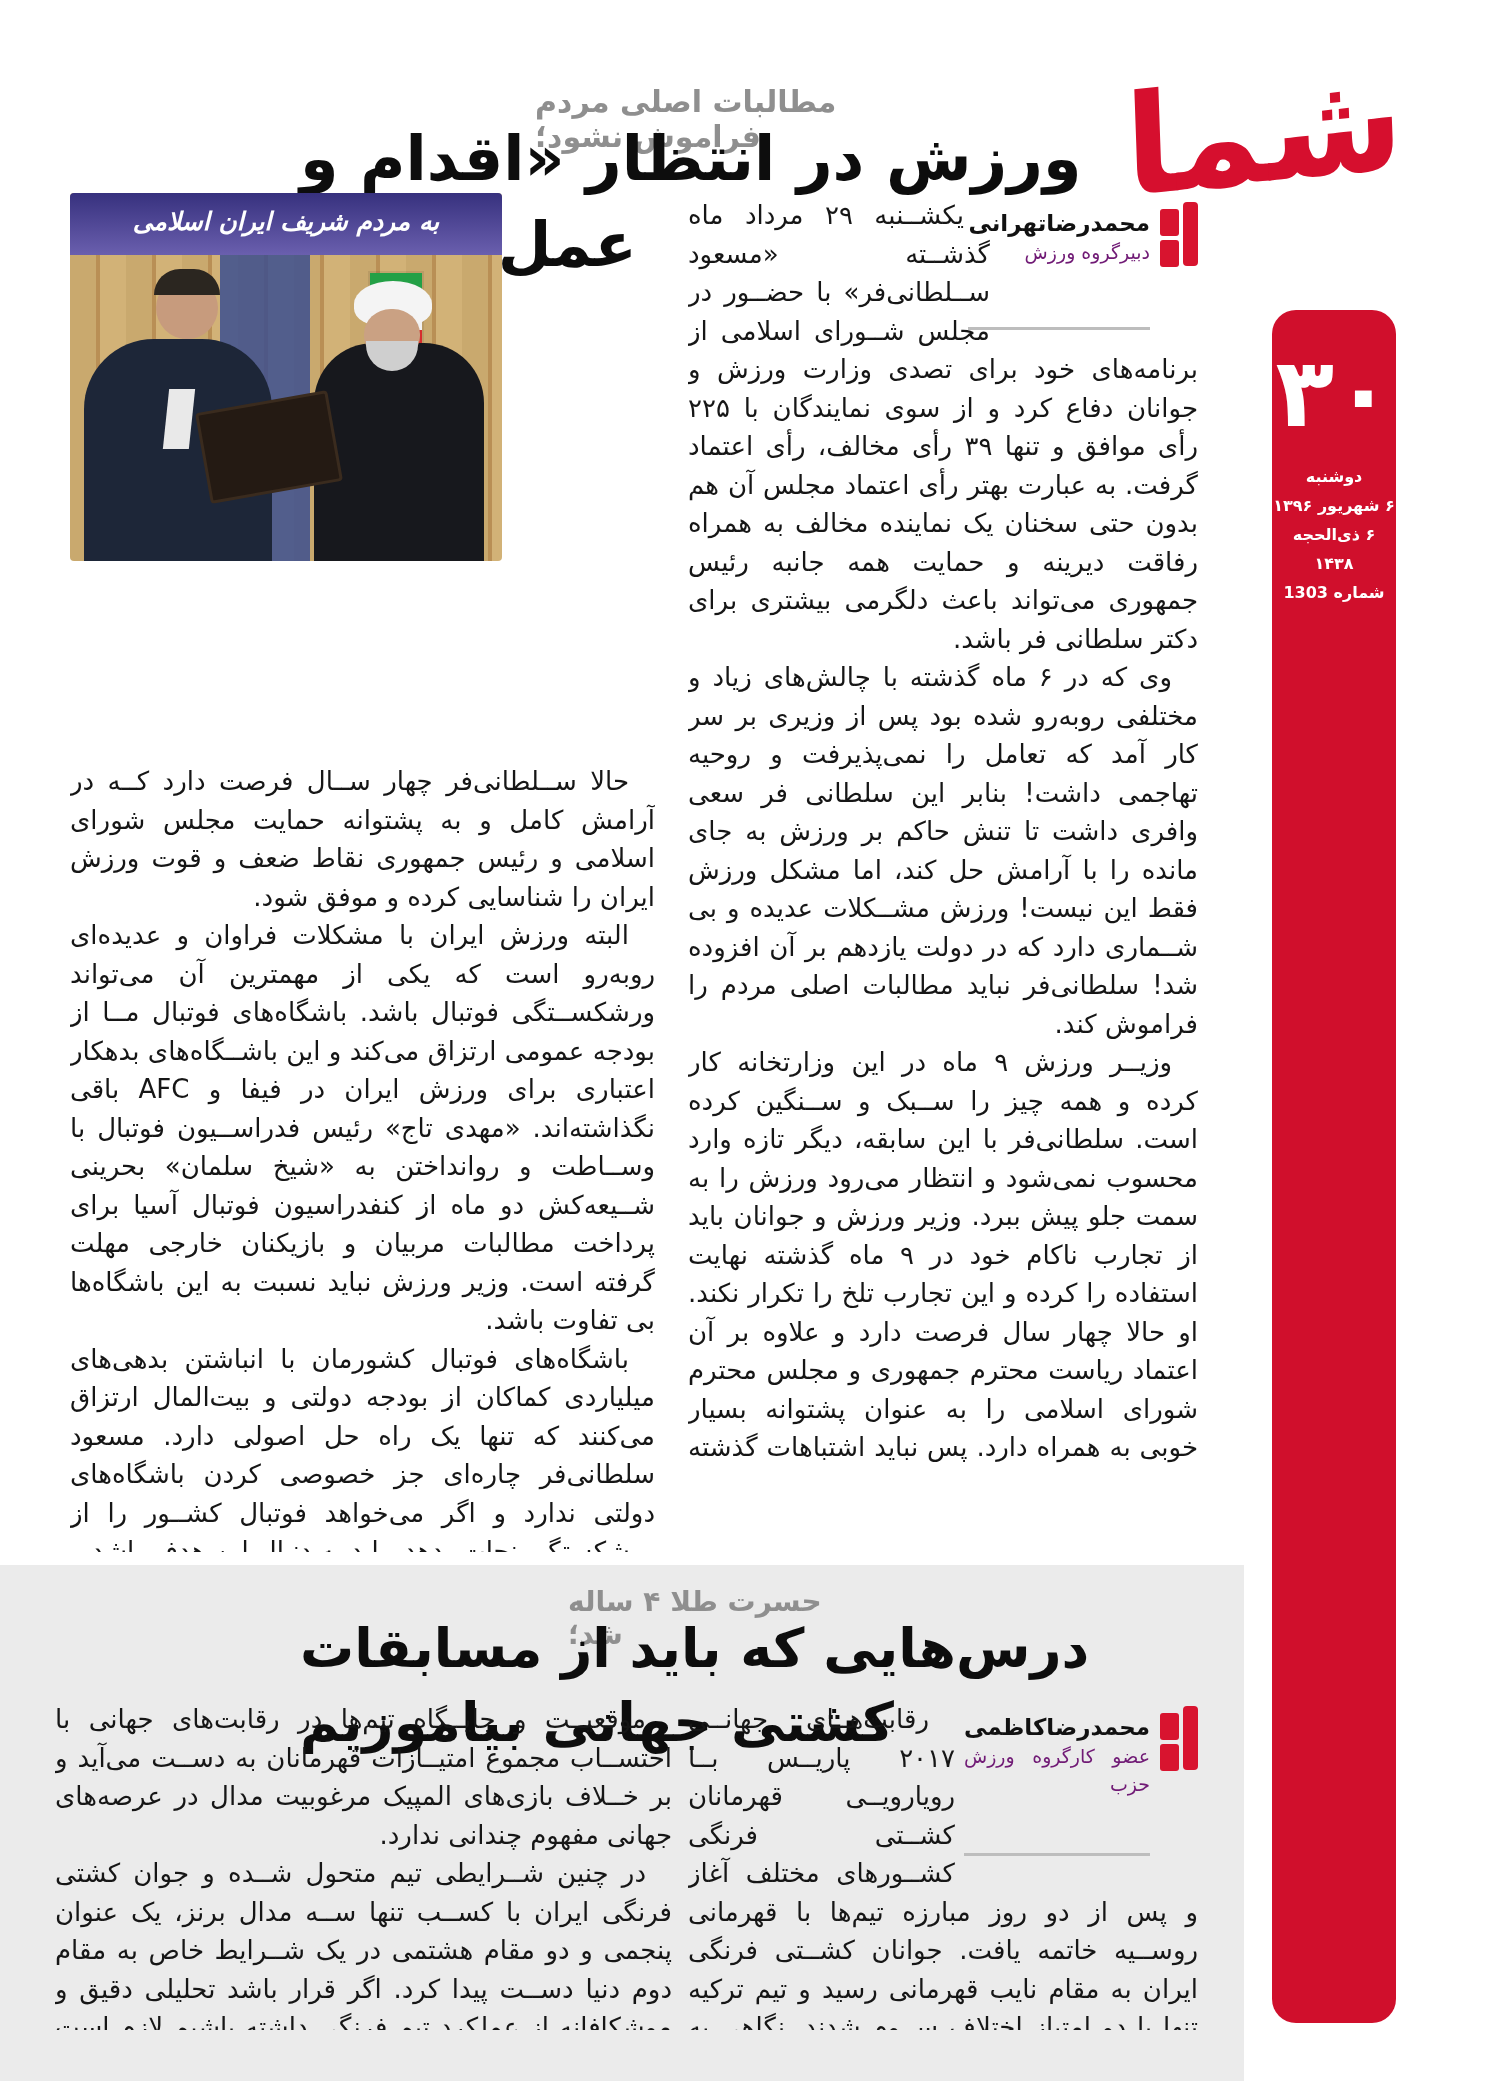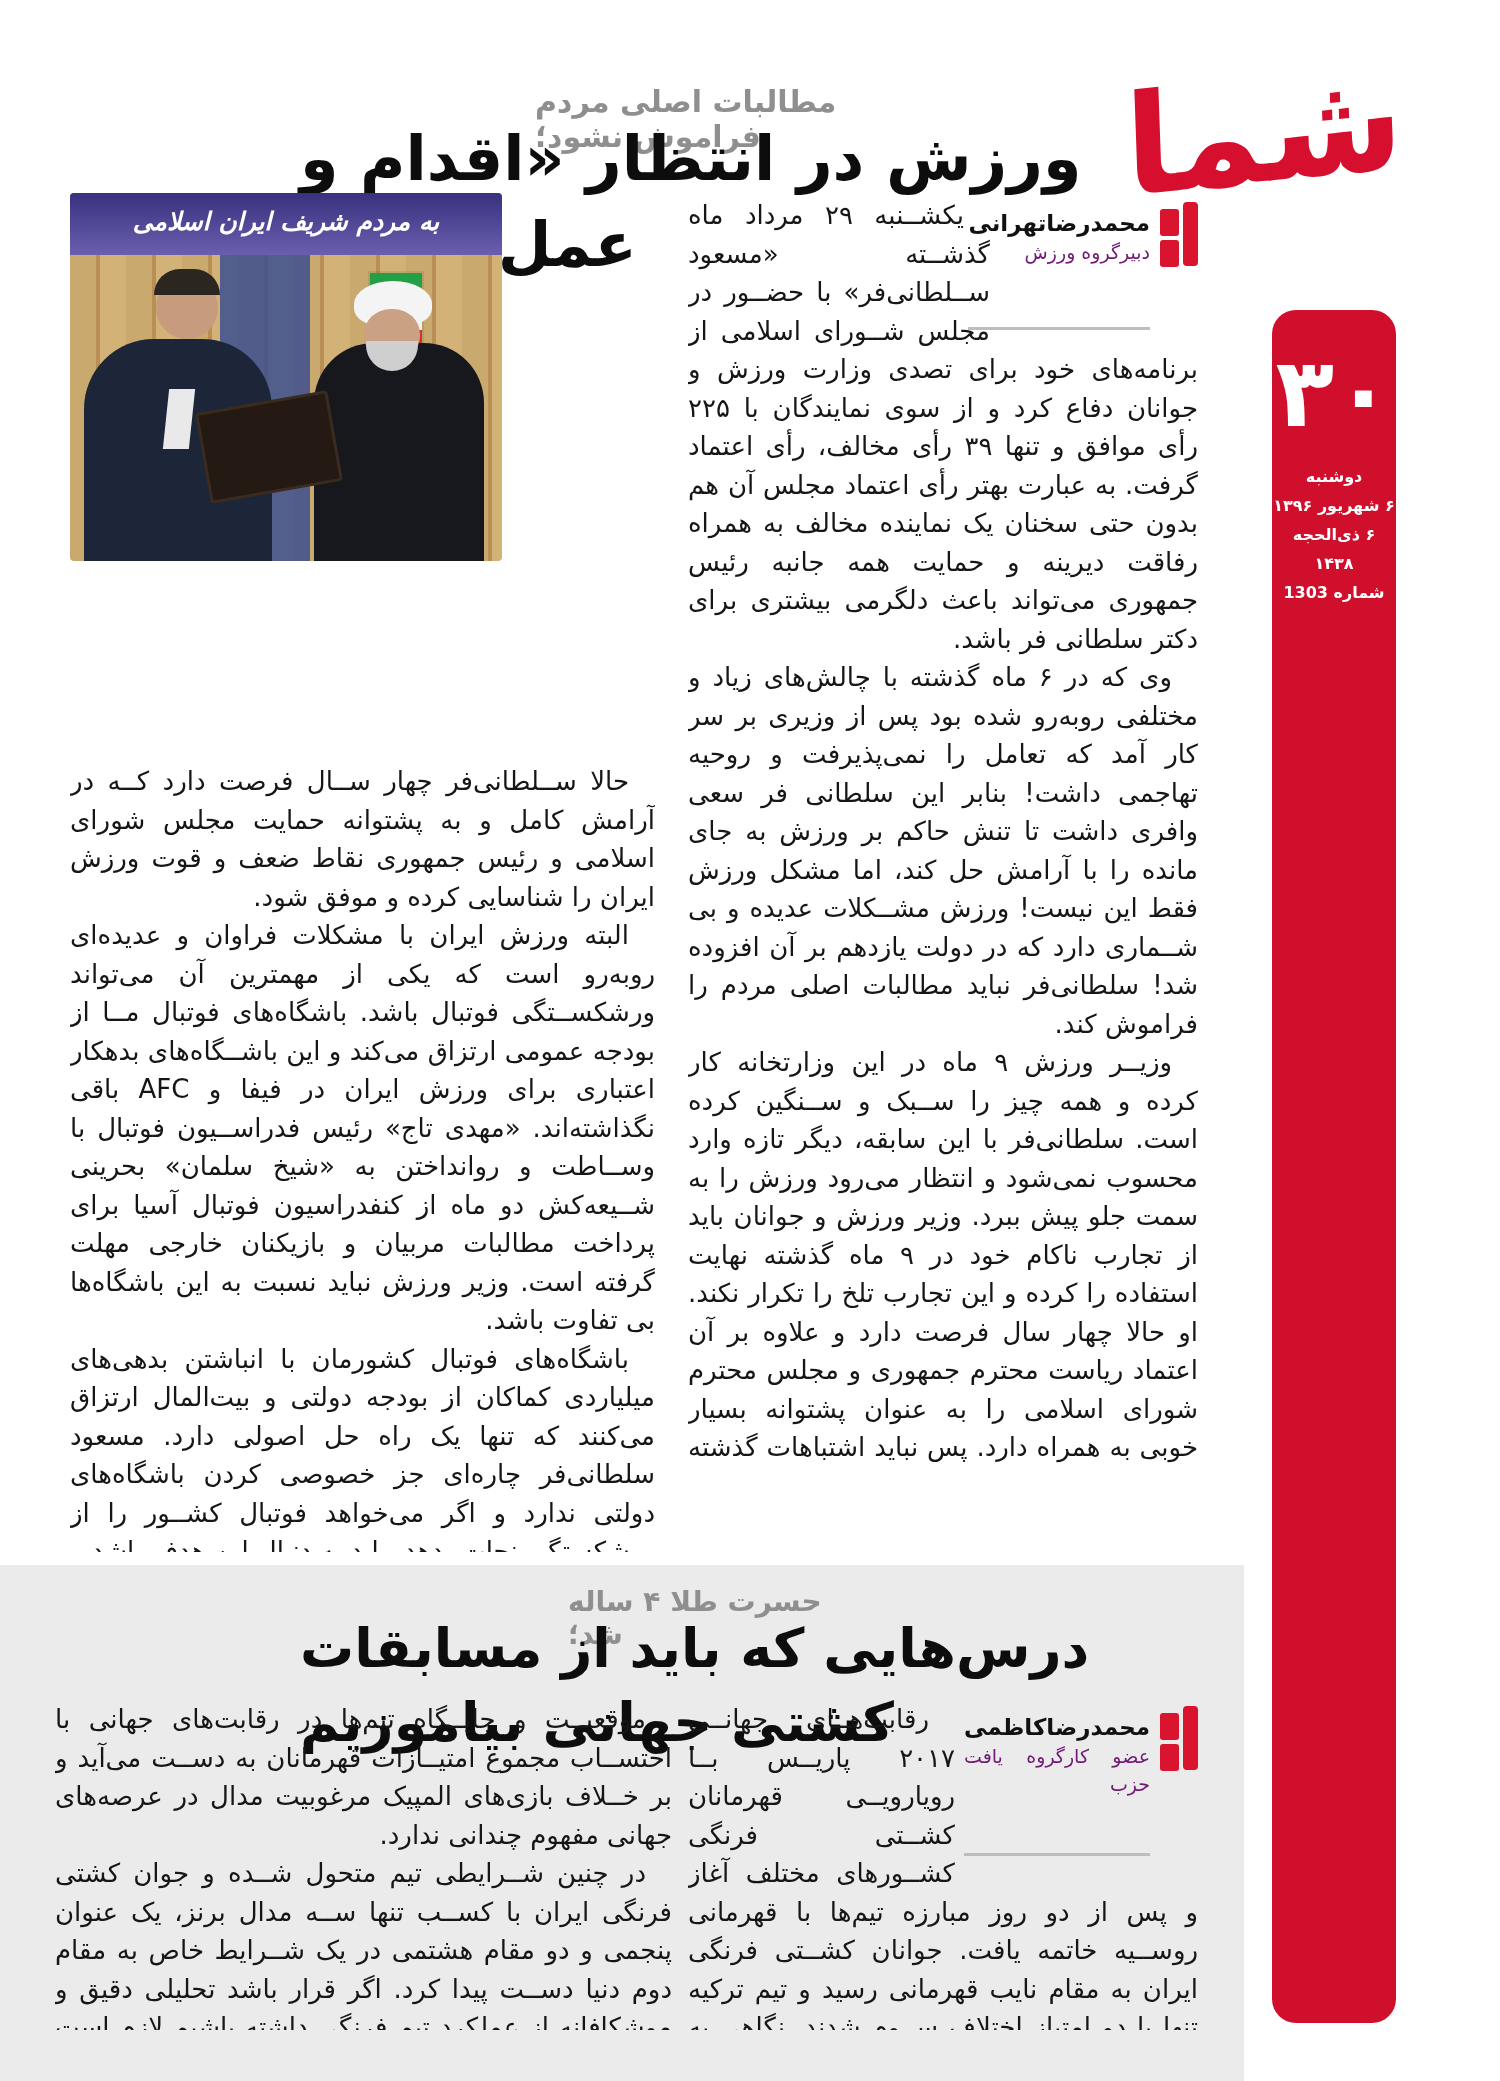--- a/index.html
+++ b/index.html
@@ -159,21 +159,21 @@
 
   <div class="col a2-right">
     <div class="byline byline2-wrap">
       <span class="b-icon">
         <span class="bar"></span>
           <span class="sq1"></span>
           <span class="sq2"></span>
       </span>
       <span class="b-text">
         <div class="b-name">محمدرضاکاظمی</div>
-        <div class="b-role">عضو کارگروه یافت حزب</div>
+        <div class="b-role">عضو کارگروه ورزش حزب</div>
       </span>
     </div>
     <p>رقابت‌هــای جهانــی ۲۰۱۷ پاریــس بــا رویارویــی قهرمانان کشــتی فرنگی کشــورهای مختلف آغاز و پس از دو روز مبارزه تیم‌ها با قهرمانی روســیه خاتمه یافت. جوانان کشــتی فرنگی ایران به مقام نایب قهرمانی رسید و تیم ترکیه تنها با دو امتیاز اختلاف ســوم شدند. نگاهی به عملکرد یکایک کشــتی‌گیران تیم فرنگی کشورمان گویای این واقعیت است که ما در مجموع نسبت به سال ۲۰۱۵ دو پله صعود کردیم اما از نظر مرغوبیت مدال توفیق چندانی نداشــتیم. البته روشــن است که ملاک محاسبه</p>
   </div>
 
   <div class="col a2-left">
     <p>موقعیــت و جایــگاه تیم‌ها در رقابت‌های جهانی با احتســاب مجموع امتیــازات قهرمانان به دســت می‌آید و بر خــلاف بازی‌های المپیک مرغوبیت مدال در عرصه‌های جهانی مفهوم چندانی ندارد.</p>
     <p>در چنین شــرایطی تیم متحول شــده و جوان کشتی فرنگی ایران با کســب تنها ســه مدال برنز، یک عنوان پنجمی و دو مقام هشتمی در یک شــرایط خاص به مقام دوم دنیا دســت پیدا کرد. اگر قرار باشد تحلیلی دقیق و موشکافانه از عملکرد تیم فرنگی داشته باشیم لازم است صرفنظر از عنوانی که به دست آمده، آسیب‌ها و ضعف‌های احتمالی و تلاش و جدیت یکایک قهرمانان را در کنار خوش اقبالی و قرعه مناسب</p>
   </div>
 

